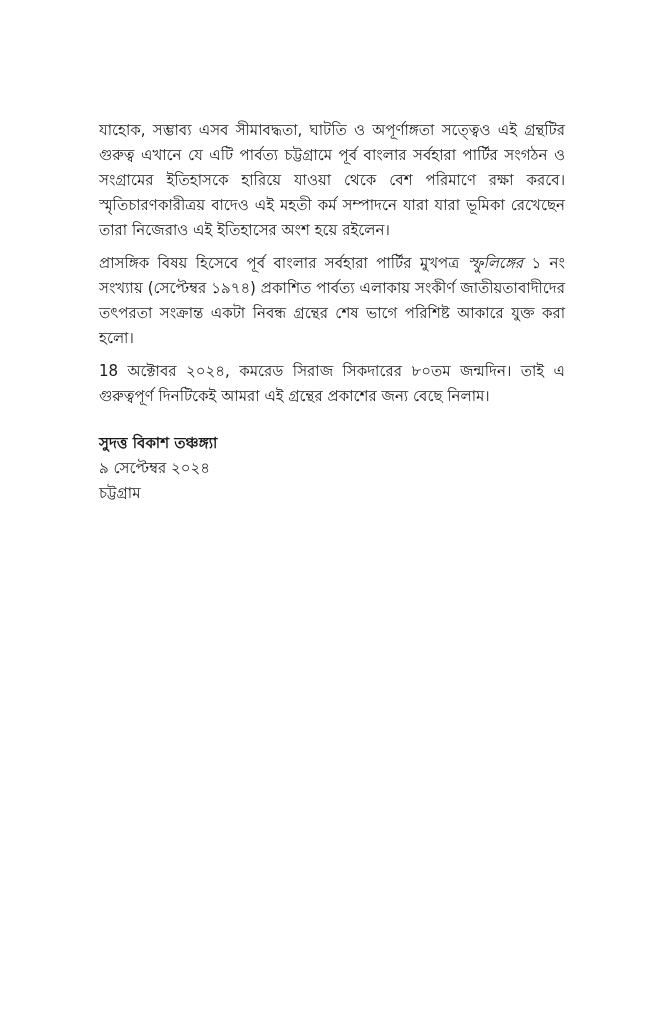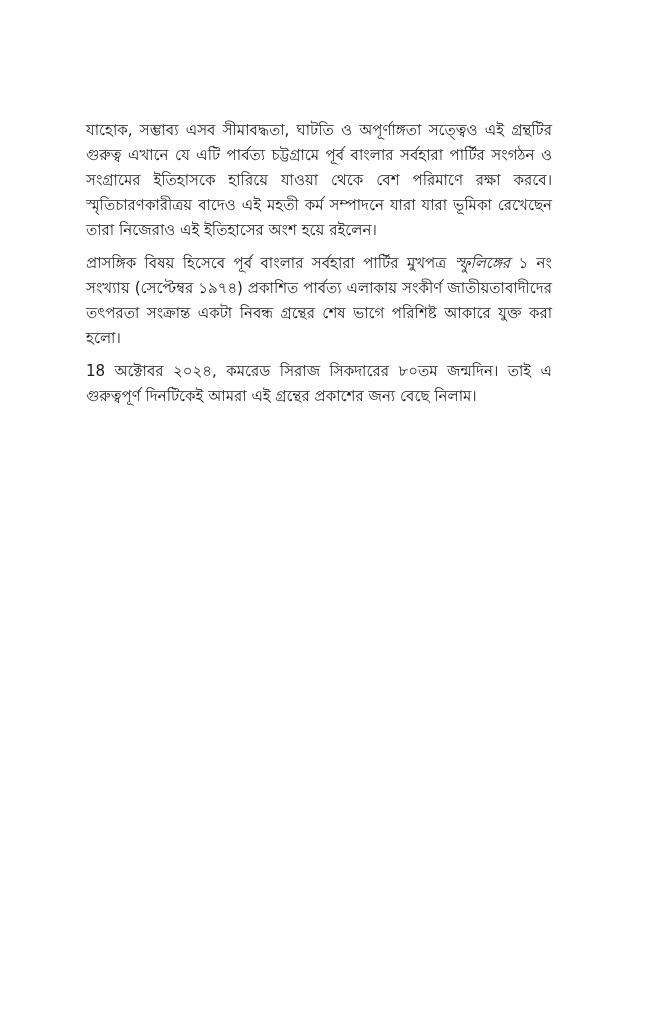--- a/index.html
+++ b/index.html
@@ -10,21 +10,21 @@
     body {
       width: 663px;
       height: 1024px;
       position: relative;
       overflow: hidden;
       font-family: "DejaVu Sans", "Liberation Sans", sans-serif;
       color: #1a1a1a;
     }
     .page {
       position: absolute;
-      left: 86px;
+      left: 99px;
       top: 118px;
       width: 466px;
     }
     .para {
       margin: 0 0 8px 0;
       font-size: 15px;
       line-height: 25px;
       text-align: justify;
       text-align-last: left;
     }
@@ -45,13 +45,18 @@
 </head>
 <body>
 
 <div class="page">
   <p class="para">যাহোক, সম্ভাব্য এসব সীমাবদ্ধতা, ঘাটতি ও অপূর্ণাঙ্গতা সত্ত্বেও এই গ্রন্থটির গুরুত্ব এখানে যে এটি পার্বত্য চট্টগ্রামে পূর্ব বাংলার সর্বহারা পার্টির সংগঠন ও সংগ্রামের ইতিহাসকে হারিয়ে যাওয়া থেকে বেশ পরিমাণে রক্ষা করবে। স্মৃতিচারণকারীত্রয় বাদেও এই মহতী কর্ম সম্পাদনে যারা যারা ভূমিকা রেখেছেন তারা নিজেরাও এই ইতিহাসের অংশ হয়ে রইলেন।</p>
 
   <p class="para"><span>প্রাসঙ্গিক বিষয় হিসেবে পূর্ব বাংলার সর্বহারা পার্টির মুখপত্র </span><em>স্ফুলিঙ্গের</em><span> ১ নং সংখ্যায় (সেপ্টেম্বর ১৯৭৪) প্রকাশিত পার্বত্য এলাকায় সংকীর্ণ জাতীয়তাবাদীদের তৎপরতা সংক্রান্ত একটা নিবন্ধ গ্রন্থের শেষ ভাগে পরিশিষ্ট আকারে যুক্ত করা হলো।</span></p>
 
   <p class="para">18 অক্টোবর ২০২৪, কমরেড সিরাজ সিকদারের ৮০তম জন্মদিন। তাই এ গুরুত্বপূর্ণ দিনটিকেই আমরা এই গ্রন্থের প্রকাশের জন্য বেছে নিলাম।</p>
 
+  <div class="signature">
+    <div class="name">সুদত্ত বিকাশ তঞ্চঙ্গ্যা</div>
+    <div>৯ সেপ্টেম্বর ২০২৪</div>
+    <div>চট্টগ্রাম</div>
+  </div>
 </div>
 
 </body></html>

